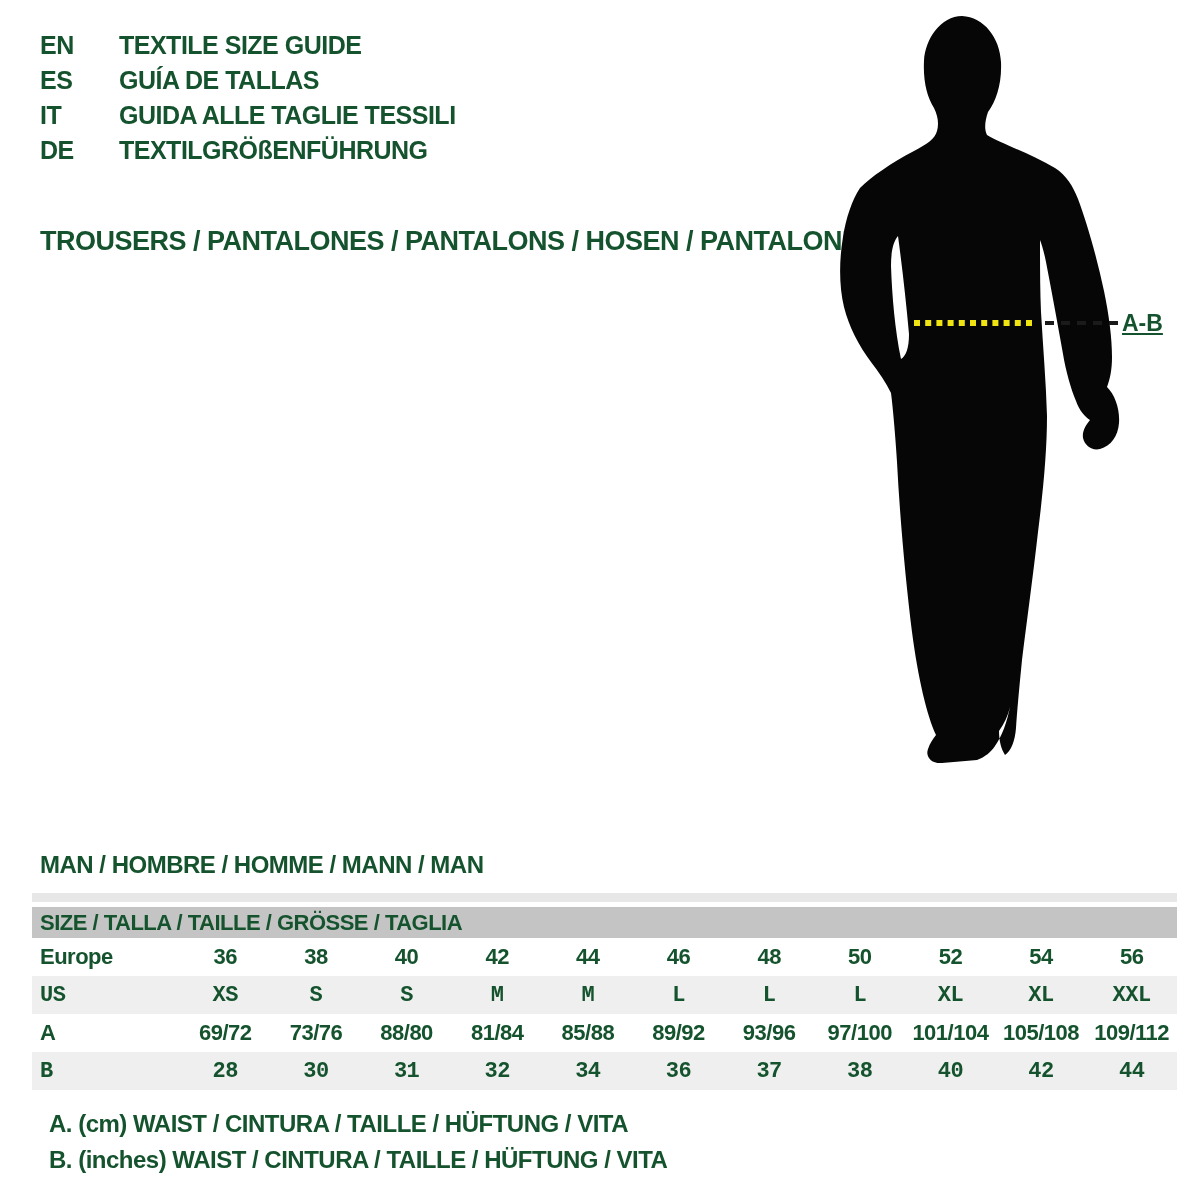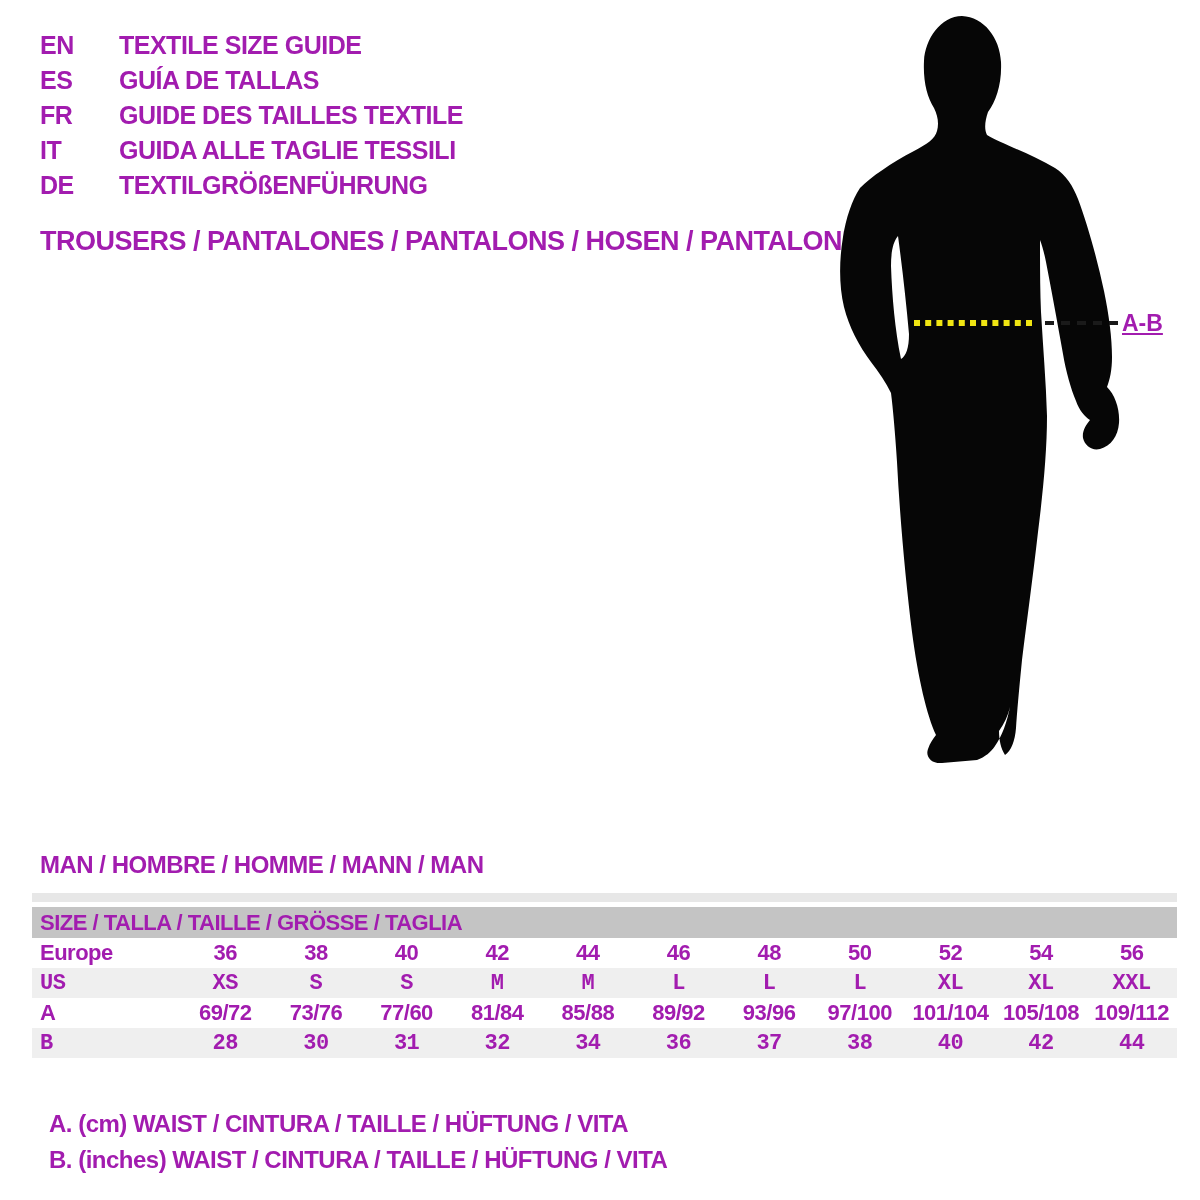--- a/index.html
+++ b/index.html
@@ -1,39 +1,39 @@
 <!DOCTYPE html>
 <html><head>
 <meta charset="utf-8">
 <style>
   html,body{margin:0;padding:0;background:#fff;}
   .canvas{
     position:relative;width:1200px;height:1200px;background:#ffffff;overflow:hidden;
     font-family:"Liberation Sans","DejaVu Sans",sans-serif;
-    font-weight:bold;color:#a21caf;letter-spacing:-0.5px;
+    font-weight:bold;color:#14532d;letter-spacing:-0.5px;
   }
   
   .lang-list{position:absolute;left:40px;top:28px;}
   .lang-row{display:flex;line-height:35px;font-size:25px;}
   .lang-code{width:79px;flex:0 0 79px;}
   .lang-label{white-space:nowrap;}
   
   .category{position:absolute;left:40px;top:226px;font-size:27px;white-space:nowrap;}
   
   .figure{position:absolute;left:820px;top:10px;width:380px;height:770px;}
   .ab-label{position:absolute;left:1122px;top:310px;font-size:23px;letter-spacing:0;text-decoration:underline;}
   
   .gender-title{position:absolute;left:40px;top:851px;font-size:24px;white-space:nowrap;}
   
   .table-wrap{position:absolute;left:32px;top:893px;width:1145px;}
   .table-topstripe{height:9px;background:#e7e7e7;margin-bottom:5px;}
   .table-header{height:31px;background:#c4c4c4;display:flex;align-items:center;
                 padding-left:8px;font-size:22px;}
   .trow{display:grid;grid-template-columns:148px repeat(11,1fr);align-items:center;
-        height:30px;font-size:22px;}
+        height:38px;font-size:22px;}
   .trow.alt{background:#efefef;font-family:Liberation Mono, monospace;}
   .tlabel{padding-left:8px;text-align:left;}
   .tcell{text-align:center;}
   
   .note{position:absolute;left:49px;font-size:24px;white-space:nowrap;}
   .note-a{top:1110px;}
   .note-b{top:1146px;}
 </style>
 </head>
 <body>
@@ -41,24 +41,20 @@
 <div class="canvas">
 
   <div class="lang-list">
     <div class="lang-row">
       <span class="lang-code">EN</span>
       <span class="lang-label">TEXTILE SIZE GUIDE</span>
     </div>
     <div class="lang-row">
       <span class="lang-code">ES</span>
       <span class="lang-label">GUÍA DE TALLAS</span>
-    </div>
-    <div class="lang-row">
-      <span class="lang-code">FR</span>
-      <span class="lang-label">GUIDE DES TAILLES TEXTILE</span>
     </div>
     <div class="lang-row">
       <span class="lang-code">IT</span>
       <span class="lang-label">GUIDA ALLE TAGLIE TESSILI</span>
     </div>
     <div class="lang-row">
       <span class="lang-code">DE</span>
       <span class="lang-label">TEXTILGRÖßENFÜHRUNG</span>
     </div>
   </div>
@@ -154,21 +150,21 @@
       <span class="tcell">L</span>
       <span class="tcell">XL</span>
       <span class="tcell">XL</span>
       <span class="tcell">XXL</span>
     </div>
 
     <div class="trow">
       <span class="tlabel">A</span>
       <span class="tcell">69/72</span>
       <span class="tcell">73/76</span>
-      <span class="tcell">77/60</span>
+      <span class="tcell">88/80</span>
       <span class="tcell">81/84</span>
       <span class="tcell">85/88</span>
       <span class="tcell">89/92</span>
       <span class="tcell">93/96</span>
       <span class="tcell">97/100</span>
       <span class="tcell">101/104</span>
       <span class="tcell">105/108</span>
       <span class="tcell">109/112</span>
     </div>
 

